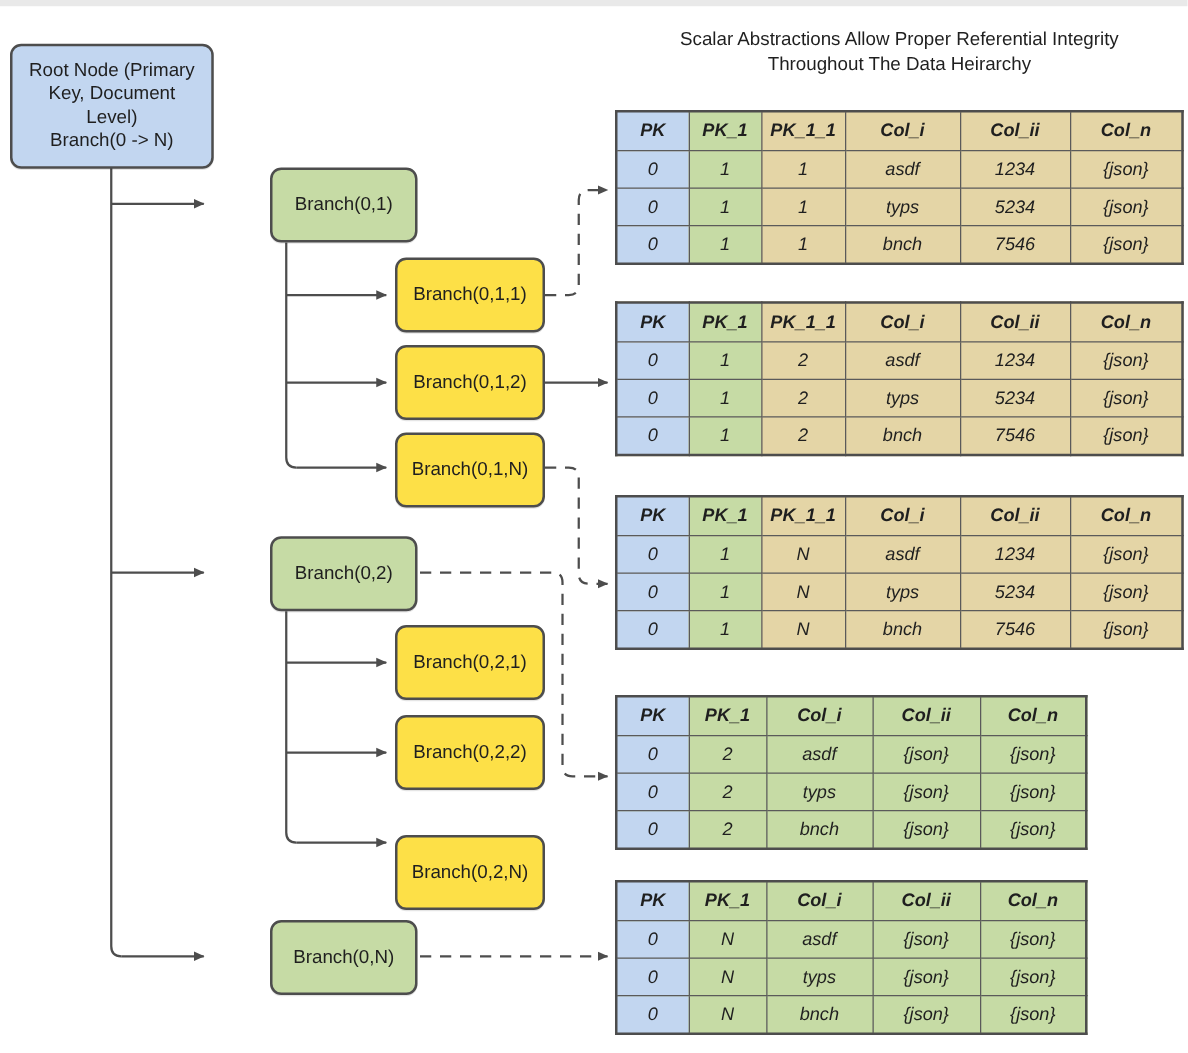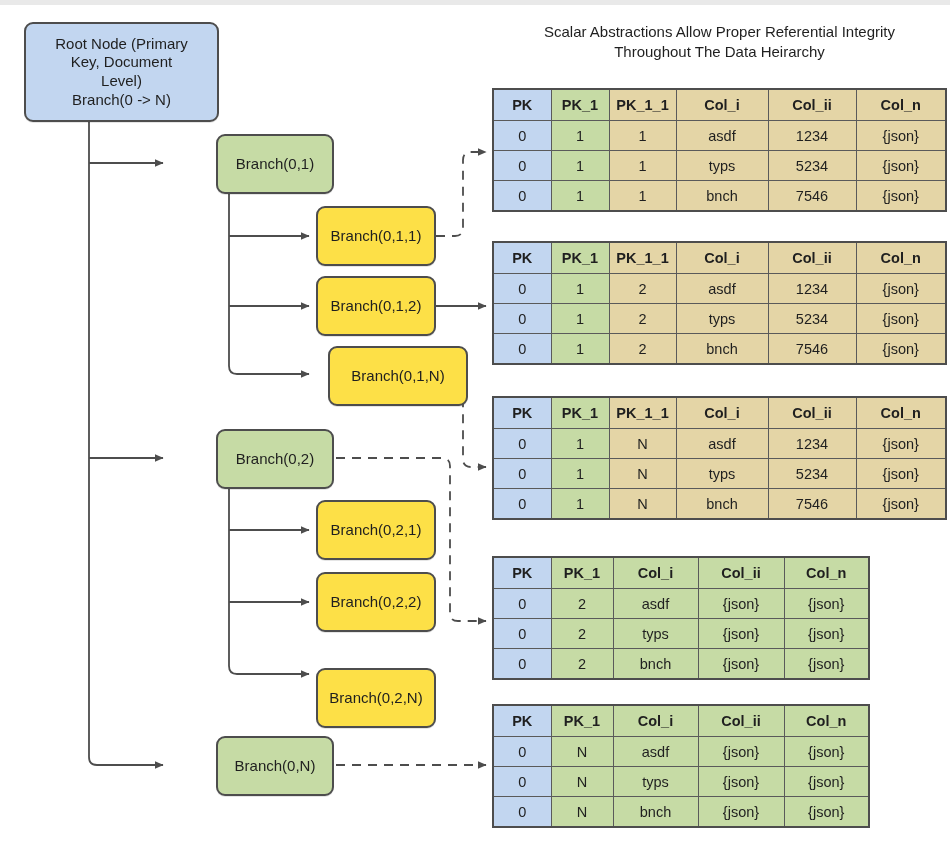--- a/index.html
+++ b/index.html
@@ -16,21 +16,21 @@
         box-shadow:0 1px 0 rgba(0,0,0,0.10);}
   .node.root{background:#c2d6f0;}
   .node.green{background:#c6dba5;margin-left:46px;}
   .node.tan{background:#fde047;}
 
   .title-block{position:absolute;text-align:center;}
   .title-main{font-size:15px;font-weight:bold;color:#1f1f1f;line-height:1.35;}
   .title-sub{font-size:15px;color:#1f1f1f;line-height:1.35;}
 
   table.matrix{position:absolute;border-collapse:collapse;table-layout:fixed;
-               border:2px solid #4d4d4d;background:#e4d5a6;}
+               border:2px solid #4d4d4d;background:#e4d5a6;font-style:italic;}
   table.matrix td{border:1px solid #5a5a5a;height:29px;text-align:center;
                   font-size:14.5px;color:#1f1f1f;padding:0;}
   table.matrix tr.hdr td{font-weight:bold;height:30px;}
   td.c-blue{background:#c2d6f0;}
   td.c-green{background:#c6dba5;}
   td.c-tan{background:#e4d5a6;}
 </style>
 </head>
 <body>
 
@@ -69,40 +69,40 @@
       <path d="M436,306 L486,306" marker-end="url(#ah)"></path>
 
       <path d="M436,374 L455,374 Q463,374 463,382 L463,459 Q463,467 471,467 L486,467" stroke-dasharray="9,7" marker-end="url(#ah)"></path>
 
       <path d="M288,458 L442,458 Q450,458 450,466 L450,613 Q450,621 458,621 L486,621" stroke-dasharray="9,7" marker-end="url(#ah)"></path>
 
       <path d="M288,765 L486,765" stroke-dasharray="9,7" marker-end="url(#ah)"></path>
     </g>
   </svg>
 
-  <div class="node root" style="left:8px;top:22px;width:195px;height:100px;margin-left:16px;">
+  <div class="node root" style="left:8px;top:35px;width:163px;height:100px;">
     <div>
       <div>Root Node (Primary</div>
       <div>Key, Document</div>
       <div>Level)</div>
       <div>Branch(0 -&gt; N)</div>
     </div>
   </div>
 
   <div class="node green" style="left:170px;top:134px;width:118px;height:60px;">
     <span>Branch(0,1)</span>
   </div>
 
   <div class="node tan" style="left:316px;top:206px;width:120px;height:60px;">
     <span>Branch(0,1,1)</span>
   </div>
   <div class="node tan" style="left:316px;top:276px;width:120px;height:60px;">
     <span>Branch(0,1,2)</span>
   </div>
-  <div class="node tan" style="left:328px;top:346px;width:140px;height:60px;">
+  <div class="node tan" style="left:316px;top:346px;width:120px;height:60px;">
     <span>Branch(0,1,N)</span>
   </div>
 
   <div class="node green" style="left:170px;top:429px;width:118px;height:60px;">
     <span>Branch(0,2)</span>
   </div>
 
   <div class="node tan" style="left:316px;top:500px;width:120px;height:60px;">
     <span>Branch(0,2,1)</span>
   </div>

